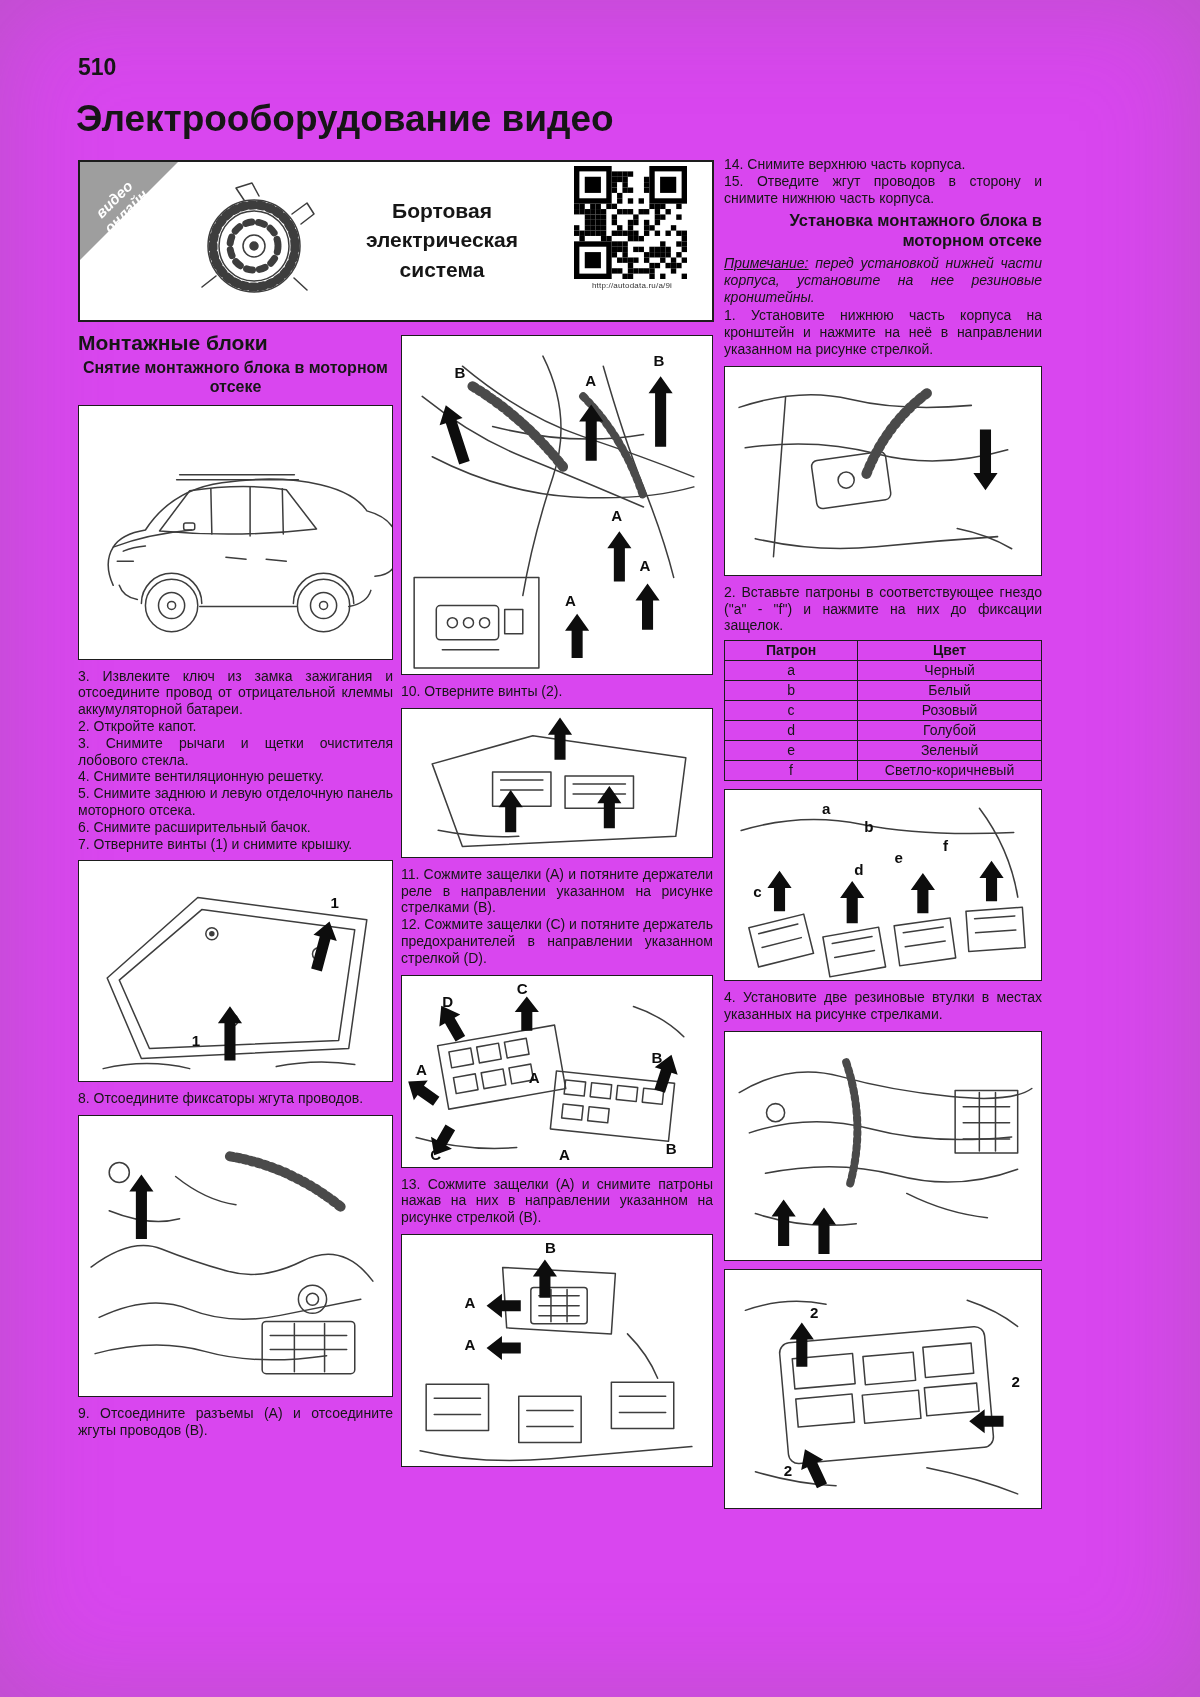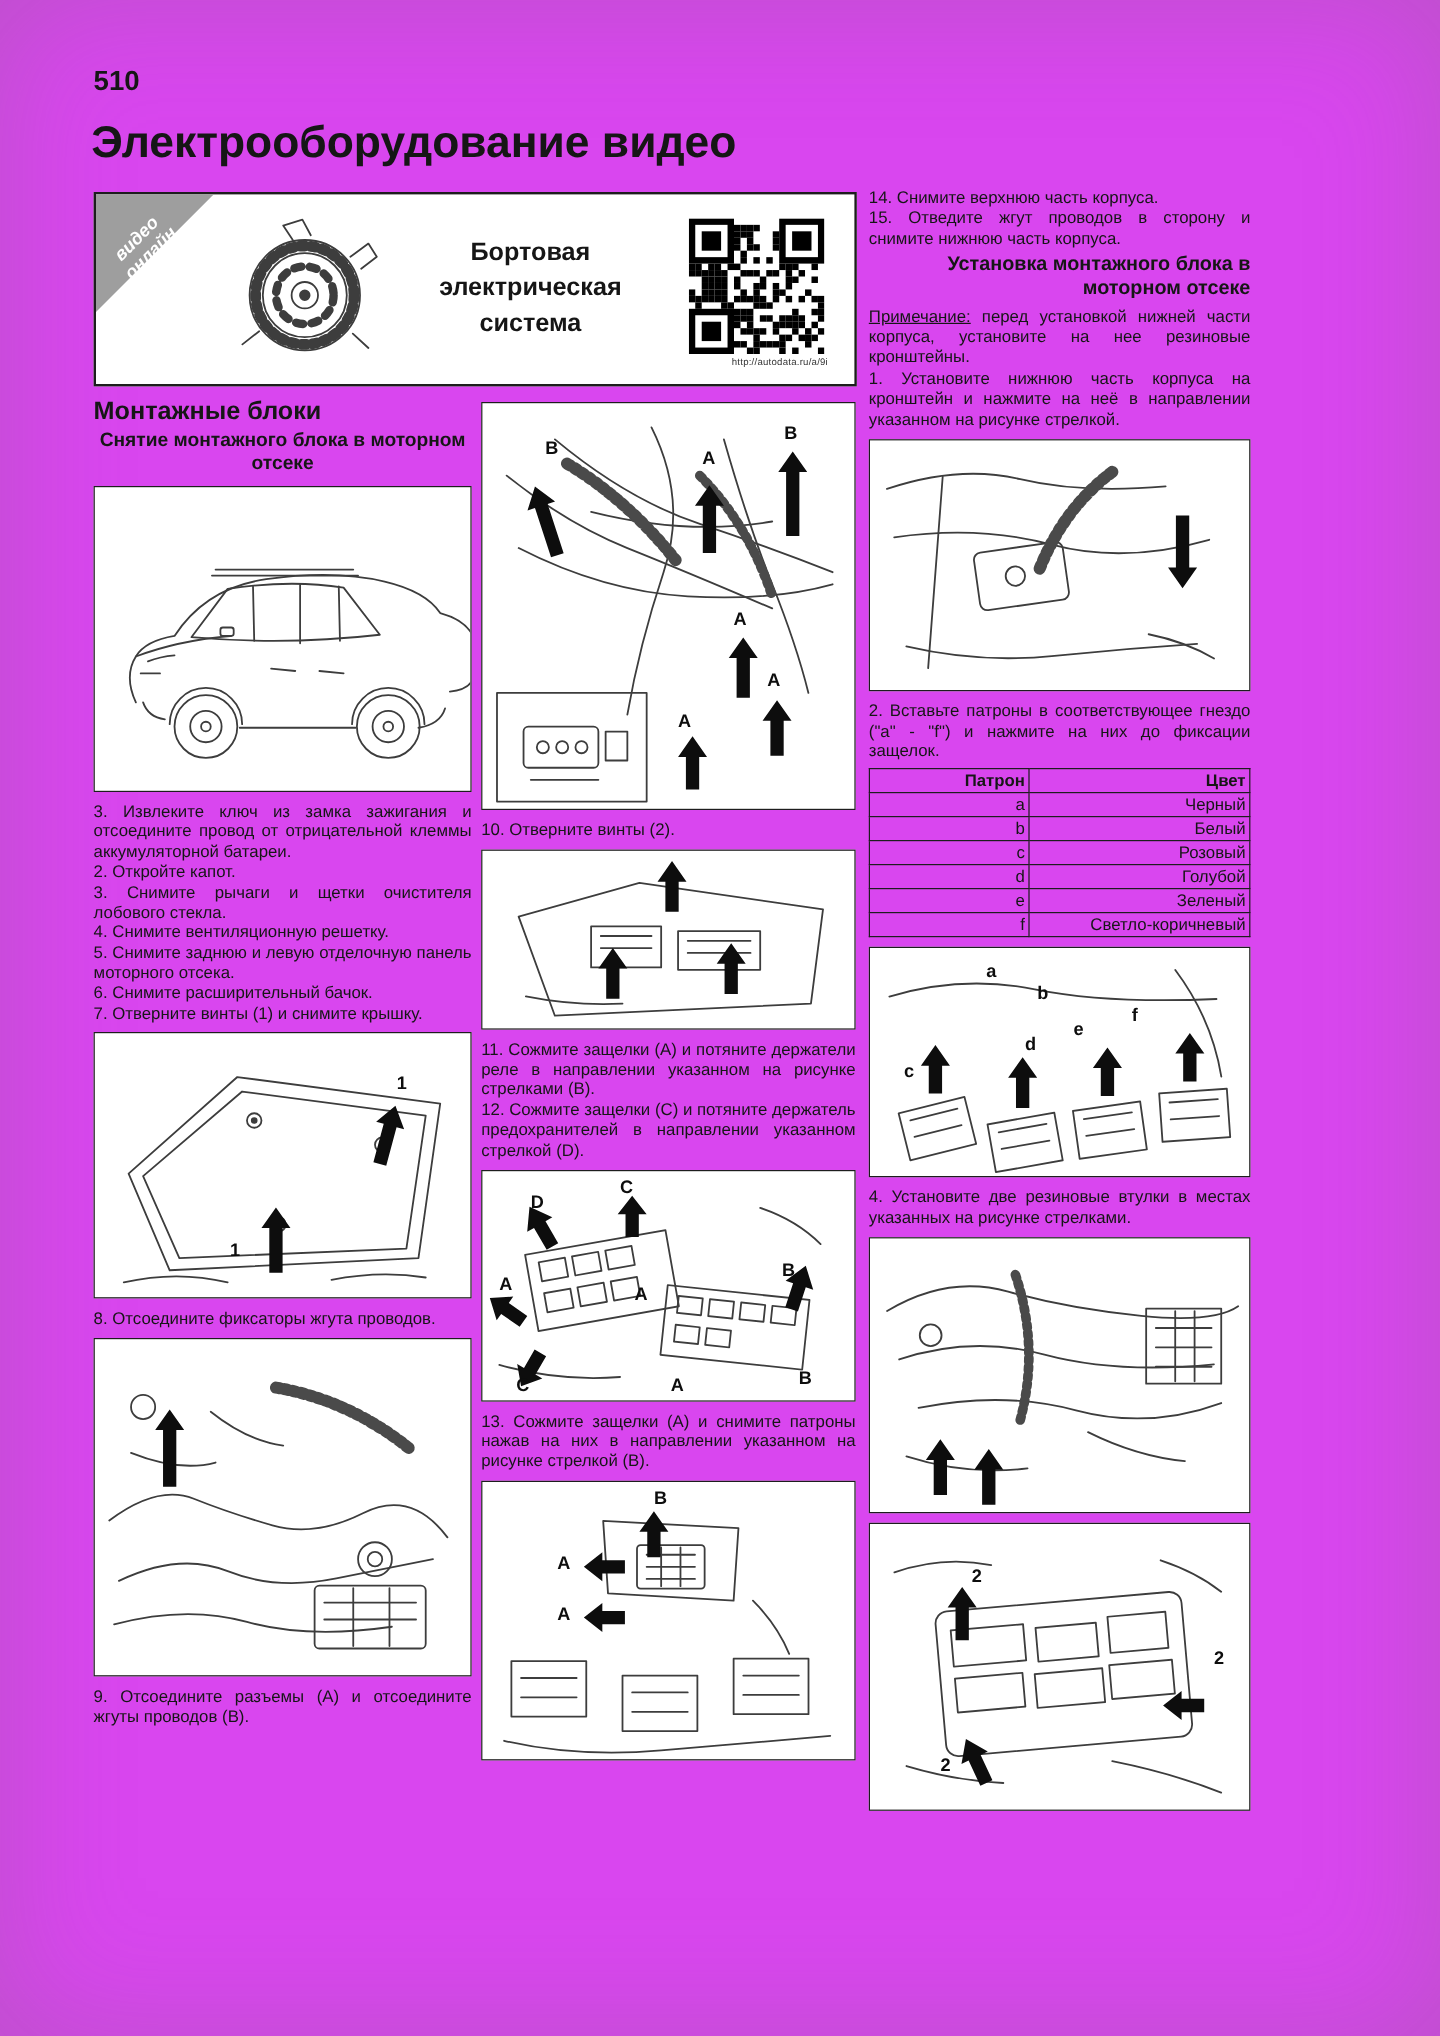--- a/index.html
+++ b/index.html
@@ -6,41 +6,41 @@
   html,body{width:1200px;height:1697px}
   body{background:#e8e8e5;font-family:"Liberation Sans",sans-serif;color:#161616;overflow:hidden}
   .page{position:absolute;inset:0;background:#d946ef;box-shadow:inset 0 0 110px rgba(110,110,100,.28)}
   .pageno{position:absolute;left:78px;top:54px;font-size:23px;font-weight:bold}
   .title{position:absolute;left:76px;top:98px;font-size:37px;font-weight:bold}
   .headerbox{position:absolute;left:78px;top:160px;width:636px;height:162px;border:2px solid #1d1d1d;background:#fff}
   .corner{position:absolute;left:0;top:0;width:0;height:0;border-top:98px solid #9e9e9e;border-right:98px solid transparent}
   .cornertext{position:absolute;left:-16px;top:26px;width:112px;transform:rotate(-45deg);color:#fff;font-weight:bold;font-style:italic;font-size:15px;text-align:center;line-height:1.15}
   .alt-ill{position:absolute;left:104px;top:10px;width:142px;height:142px}
   .caption{position:absolute;left:252px;top:34px;width:220px;text-align:center;font-size:21px;font-weight:bold;line-height:1.4}
-  .qrwrap{position:absolute;right:22px;top:20px;width:116px;text-align:right}
+  .qrwrap{position:absolute;right:22px;top:4px;width:116px;text-align:center}
   .qr{width:113px;height:113px;background:#fff}
   .qrurl{font-size:8px;color:#333;margin-top:2px;letter-spacing:.2px}
   .col{position:absolute;font-size:14px;line-height:1.2;text-align:justify}
   #col1{left:78px;top:330px;width:315px}
   #col2{left:401px;top:335px;width:312px}
   #col3{left:724px;top:156px;width:318px}
   h2{font-size:21px;font-weight:bold;text-align:left;margin-bottom:3px}
   h3{font-size:16px;font-weight:bold;text-align:center;line-height:1.2;margin:2px 0 8px}
   h4{font-size:16.5px;font-weight:bold;text-align:right;line-height:1.2;margin:5px 0 4px}
   p.step{margin:0}
-  .note{margin:2px 0}
+  .note{font-style:italic;margin:2px 0}
   .note .nlabel{text-decoration:underline}
   figure.fig{border:1.6px solid #1d1d1d;margin:8px 0;background:#fff;position:relative;overflow:hidden}
   figure.fig svg{display:block;width:100%;height:100%}
   .sk{fill:none;stroke:#3d3d3d;stroke-width:1.5;stroke-linecap:round;stroke-linejoin:round}
   .rib{fill:none;stroke:#4a4a4a;stroke-width:10;stroke-dasharray:3,4}
   .rib2{fill:none;stroke:#4a4a4a;stroke-width:8;stroke-dasharray:3,4}
   text.flab{font-family:"Liberation Sans",sans-serif;font-size:15px;font-weight:bold;fill:#0d0d0d}
   table.ctable{width:100%;border-collapse:collapse;margin:6px 0;font-size:14px}
-  table.ctable th,table.ctable td{border:1.5px solid #1d1d1d;text-align:right;padding:1px 3px;height:20px}
+  table.ctable th,table.ctable td{border:1.5px solid #1d1d1d;text-align:center;padding:1px 3px;height:20px}
   table.ctable th{font-weight:bold}
 </style>
 </head>
 <body>
 
 <div class="page">
 
   <div class="pageno">510</div>
   <div class="title">Электрооборудование видео</div>
 

